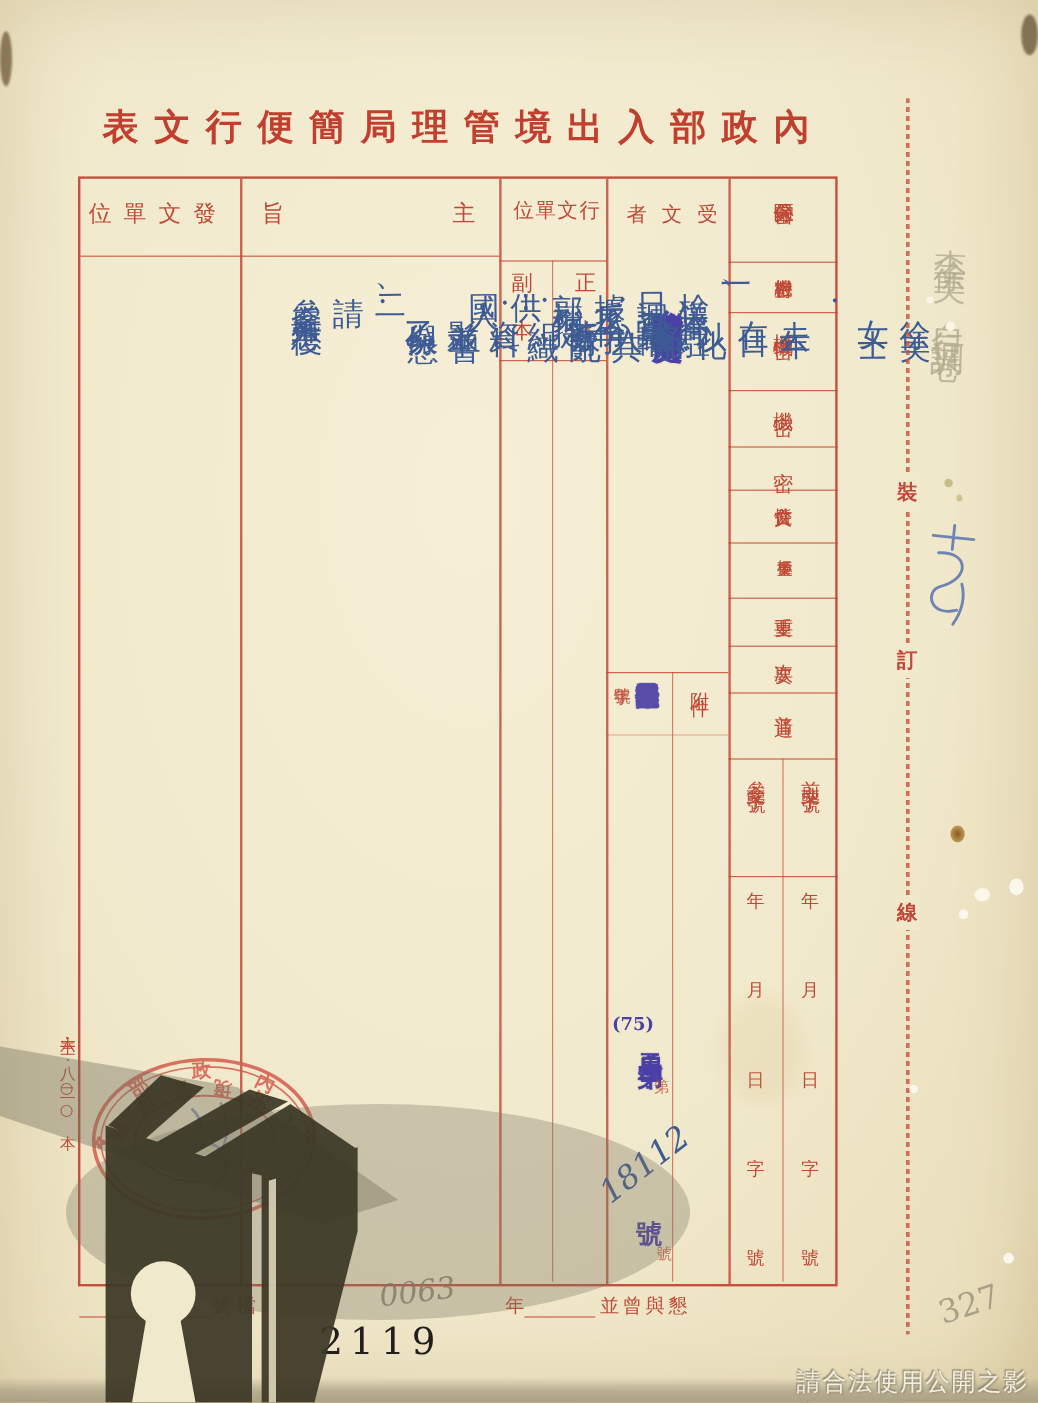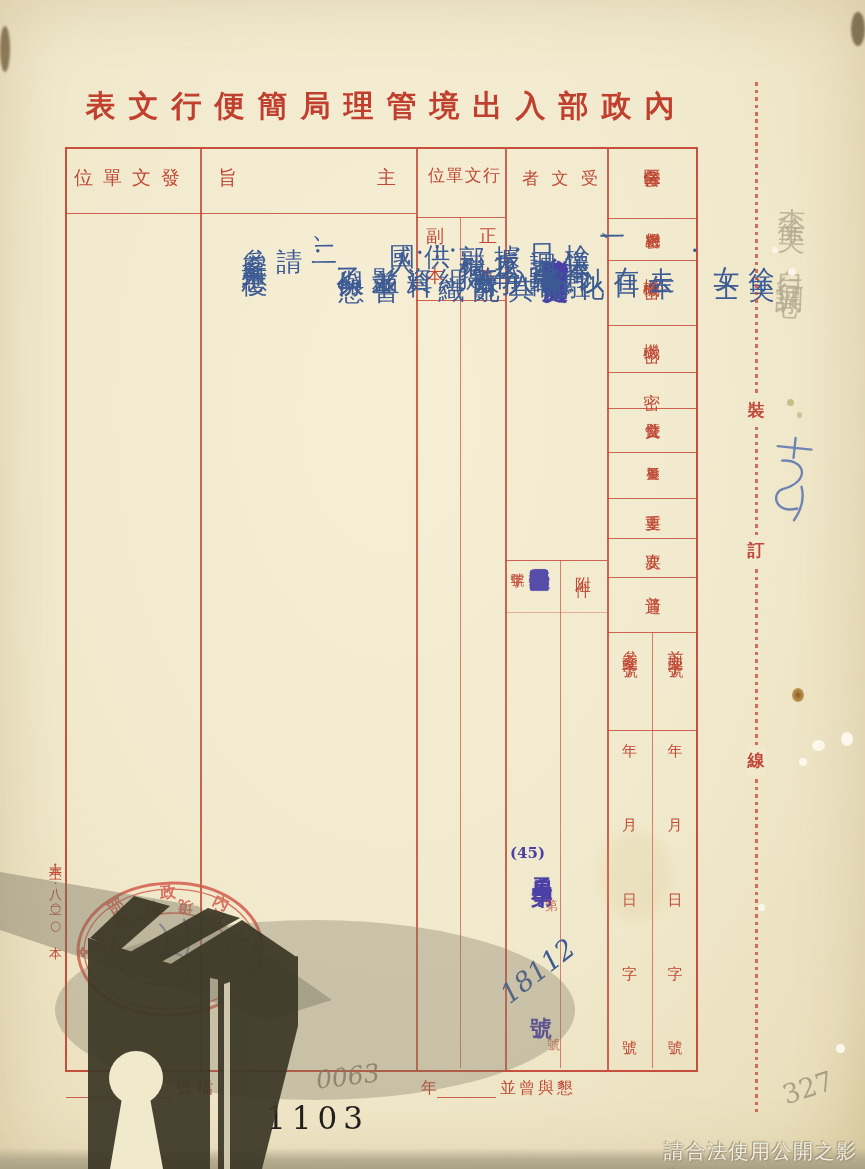--- a/index.html
+++ b/index.html
@@ -111,21 +111,21 @@
         <span>副</span>
         <span>本</span>
       </div>
   </div>
 
   <div class="abs vert purple stampblur" style="left:539px;top:236px;font-size:26px;font-weight:bold;letter-spacing:2px;transform:rotate(.4deg);">台灣警備總司令部保安處</div>
 
   <div class="abs vert red" style="left:572px;top:564px;font-size:16px;letter-spacing:6px;">附件</div>
   <div class="abs v2x2 red" style="left:509px;top:562px;height:46px;font-size:14px;line-height:17px;opacity:.9;">年字號</div>
   <div class="abs vert purple stampblur" style="left:527px;top:554px;font-size:20px;font-weight:bold;opacity:.92;">中華民國陸拾叁年拾月伍日</div>
-  <div class="abs purple" style="left:510px;top:844px;font-size:15px;font-weight:bold;">(45)</div>
+  <div class="abs purple" style="left:510px;top:844px;font-size:15px;font-weight:bold;">(75)</div>
   <div class="abs vert purple stampblur" style="left:528px;top:861px;font-size:21px;font-weight:bold;letter-spacing:3px;">勇局字第</div>
   <div class="abs hand" style="left:494px;top:985px;font-size:27px;transform:rotate(-38deg);transform-origin:left top;font-style:italic;">18112</div>
   <div class="abs purple" style="left:530px;top:1014px;font-size:22px;font-weight:bold;">號</div>
   <div class="abs red" style="left:545px;top:897px;font-size:13px;opacity:.75;">第</div>
   <div class="abs red" style="left:547px;top:1036px;font-size:13px;opacity:.75;">號</div>
 
   <div class="seccell" style="top:156px;">
     <div class="v2x2 red" style="height:50px;font-size:17px;line-height:22px;">保密區分</div>
     </div>
   <div class="seccell" style="top:221px;">
@@ -234,21 +234,21 @@
     </g>
   </svg>
 
   <div class="abs vert red" style="left:46px;top:853px;font-size:13px;letter-spacing:3px;">六十三．八．二○○本</div>
   <div class="abs red" style="left:176px;top:1078px;font-size:16px;letter-spacing:5px;">號檔</div>
   <div class="hline" style="left:66px;top:1097px;width:107px;height:1px;"></div>
   <div class="abs pencil" style="left:316px;top:1062px;font-size:25px;transform:rotate(-7deg);font-style:italic;">0063</div>
   <div class="abs red" style="left:500px;top:1078px;font-size:16px;letter-spacing:3px;">並曾與懇</div>
   <div class="hline" style="left:437px;top:1097px;width:59px;height:1px;"></div>
   <div class="abs red" style="left:421px;top:1078px;font-size:16px;">年</div>
-  <div class="abs" style="left:266px;top:1100px;font-size:31px;letter-spacing:6px;color:#201f1d;">1103</div>
+  <div class="abs" style="left:266px;top:1100px;font-size:31px;letter-spacing:6px;color:#201f1d;">2119</div>
 
   <div>
     <div class="spot" style="left:0;top:26px;width:10px;height:46px;background:#74603f;filter:blur(1px);opacity:.8;"></div>
     <div class="spot" style="left:851px;top:12px;width:14px;height:34px;background:#6d5a3e;filter:blur(1px);opacity:.8;"></div>
     <div class="spot" style="left:792px;top:688px;width:12px;height:14px;background:radial-gradient(#8a5a22,#c09a55 70%,transparent);filter:blur(.5px);"></div>
     <div class="spot" style="left:787px;top:399px;width:7px;height:7px;background:#a59a4f;opacity:.55;"></div>
     <div class="spot" style="left:797px;top:412px;width:5px;height:6px;background:#a59a4f;opacity:.45;"></div>
     <div class="spot" style="left:812px;top:740px;width:13px;height:11px;background:#fbf7ea;"></div>
     <div class="spot" style="left:799px;top:758px;width:8px;height:8px;background:#fbf7ea;"></div>
     <div class="spot" style="left:841px;top:732px;width:12px;height:14px;background:#fbf7ea;"></div>

